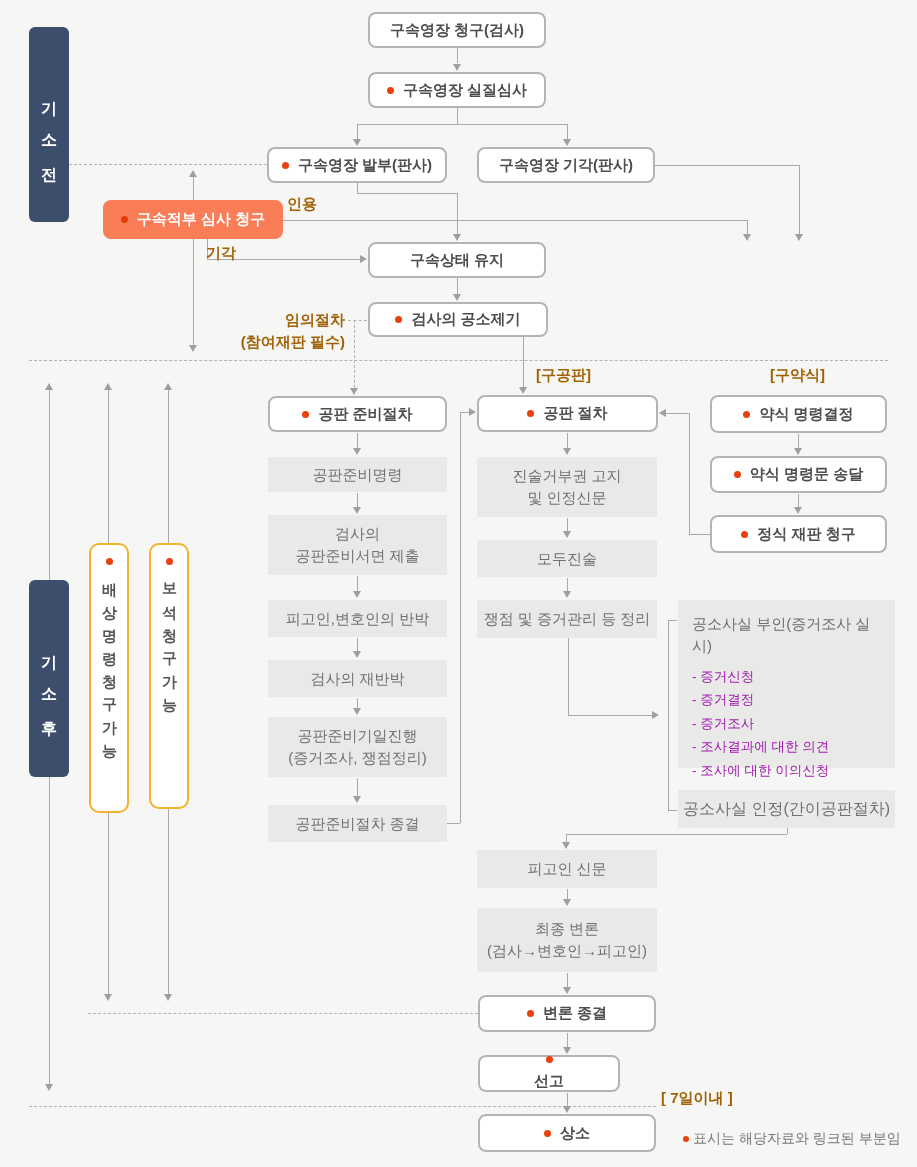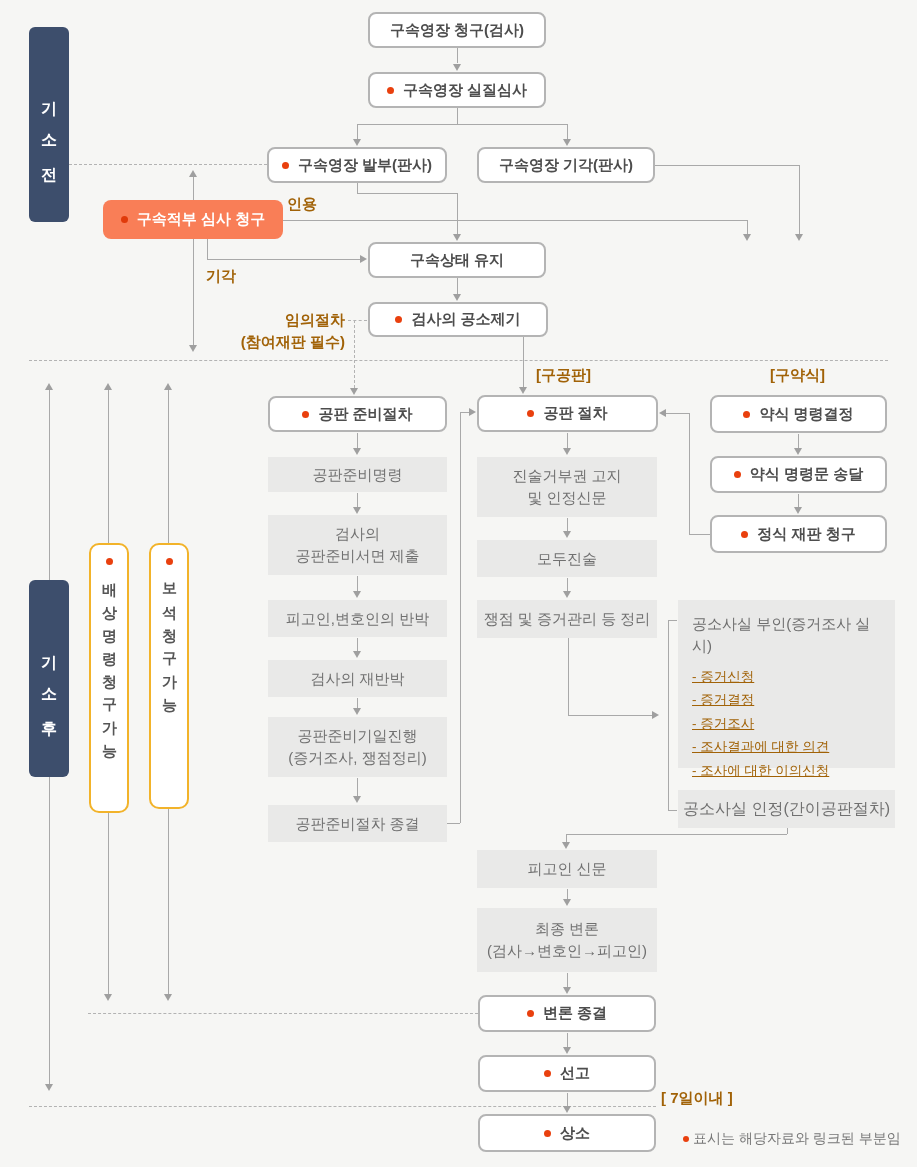--- a/index.html
+++ b/index.html
@@ -24,21 +24,21 @@
   .dhline{position:absolute;height:0;border-top:1px dashed #b3b3b3;}
   .dvline{position:absolute;width:0;border-left:1px dashed #b3b3b3;}
   .ah{position:absolute;width:0;height:0;}
   .ah.d{border-left:4px solid transparent;border-right:4px solid transparent;border-top:7px solid #9f9f9f;}
   .ah.u{border-left:4px solid transparent;border-right:4px solid transparent;border-bottom:7px solid #9f9f9f;}
   .ah.r{border-top:4px solid transparent;border-bottom:4px solid transparent;border-left:7px solid #9f9f9f;}
   .ah.l{border-top:4px solid transparent;border-bottom:4px solid transparent;border-right:7px solid #9f9f9f;}
   .olabel{position:absolute;color:#a16207;font-weight:bold;font-size:15px;line-height:1.2;}
   .denial{flex-direction:column;align-items:flex-start;justify-content:flex-start;padding:13px 10px 10px 14px;text-align:left;}
   .denial .d-title{font-size:15px;color:#6e6e6e;margin-bottom:8px;}
-  .denial .d-item{font-size:13.5px;color:#a16207;line-height:1.75;text-decoration:underline;}
+  .denial .d-item{font-size:13.5px;color:#a21caf;line-height:1.75;}
   .legend{position:absolute;display:flex;align-items:center;gap:4px;font-size:14px;color:#777;}
 </style>
 </head>
 <body>
 
 <div id="stage">
 
   <div class="vline" style="left:457px;top:48px;height:15px;"></div>
   <div class="ah d" style="left:453px;top:64px;"></div>
 
@@ -191,21 +191,21 @@
   </div>
   <div class="box wbox" style="left:368px;top:242px;width:178px;height:36px;">
     <span>구속상태 유지</span>
   </div>
   <div class="box wbox" style="left:368px;top:302px;width:180px;height:35px;">
     <span class="dot"></span>
     <span>검사의 공소제기</span>
   </div>
 
   <div class="olabel" style="left:287px;top:195px;">인용</div>
-  <div class="olabel" style="left:206px;top:267px;">기각</div>
+  <div class="olabel" style="left:206px;top:244px;">기각</div>
   <div class="olabel" style="left:235px;top:311px;width:110px;text-align:right;">임의절차</div>
   <div class="olabel" style="left:205px;top:333px;width:140px;text-align:right;">(참여재판 필수)</div>
   <div class="olabel" style="left:536px;top:366px;">[구공판]</div>
   <div class="olabel" style="left:770px;top:366px;">[구약식]</div>
   <div class="olabel" style="left:661px;top:1089px;">[ 7일이내 ]</div>
 
   <div class="box wbox" style="left:268px;top:396px;width:179px;height:36px;">
     <span class="dot"></span>
     <span>공판 준비절차</span>
   </div>
@@ -248,21 +248,21 @@
     <span class="pre">피고인 신문</span>
   </div>
   <div class="gbox" style="left:477px;top:908px;width:180px;height:64px;">
     <span class="pre">최종 변론
 (검사→변호인→피고인)</span>
   </div>
   <div class="box wbox" style="left:478px;top:995px;width:178px;height:37px;">
     <span class="dot"></span>
     <span>변론 종결</span>
   </div>
-  <div class="box wbox" style="left:478px;top:1055px;width:178px;height:37px;">
+  <div class="box wbox" style="left:478px;top:1055px;width:142px;height:37px;flex-direction:column;">
     <span class="dot"></span>
     <span>선고</span>
   </div>
   <div class="box wbox" style="left:478px;top:1114px;width:178px;height:38px;">
     <span class="dot"></span>
     <span>상소</span>
   </div>
 
   <div class="box wbox" style="left:710px;top:395px;width:177px;height:38px;">
     <span class="dot"></span>

